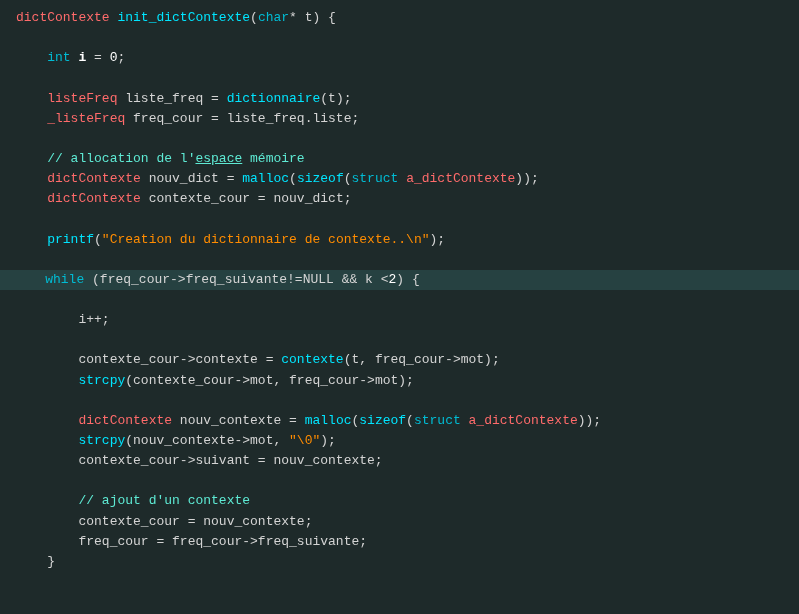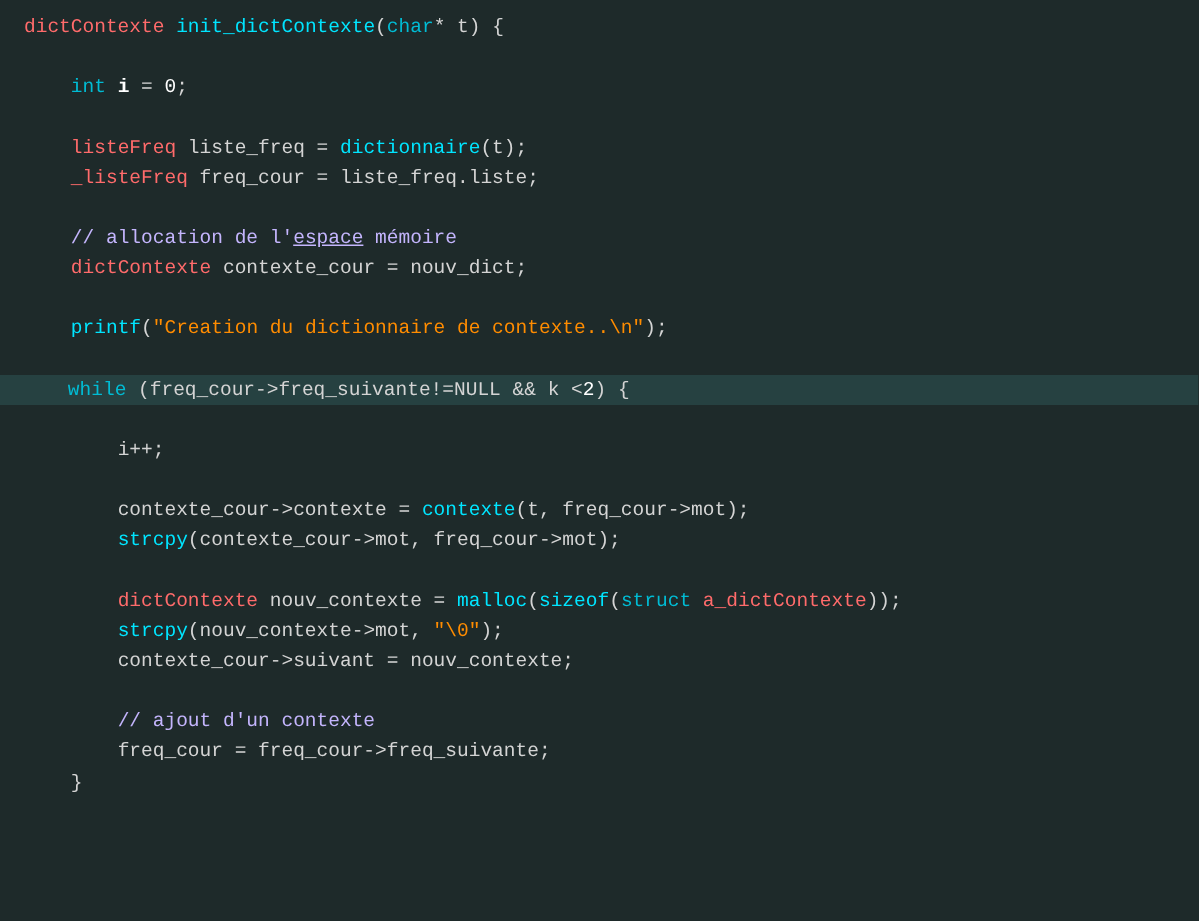--- a/index.html
+++ b/index.html
@@ -40,21 +40,21 @@
     .line-content {
       padding-left: 10px;
       white-space: pre;
     }
     
     .kw { color: #00bcd4; } 
     .kw2 { color: #ff6b6b; } 
     .fn { color: #00e5ff; } 
     .str { color: #ff8c00; } 
     .num { color: #ffffff; } 
-    .comment { color: #c4b5fd; } 
+    .comment { color: #5eead4; } 
     .plain { color: #d4d4d4; }
     .struct-kw { color: #00bcd4; }
     .underline { text-decoration: underline; }
     .i-var { color: #ffffff; font-weight: bold; }
     .highlight-line {
       background-color: rgba(58, 120, 120, 0.3);
     }
   </style>
 </head>
 <body>
@@ -84,20 +84,24 @@
       <div class="line-indicator"></div>
       <span class="line-content">    <span class="kw2">_listeFreq</span><span class="plain"> freq_cour = liste_freq.liste;</span></span>
     </div>
     <div class="line">
       <div class="line-indicator"></div>
       <span class="line-content">&nbsp;</span>
     </div>
     <div class="line">
       <div class="line-indicator"></div>
       <span class="line-content">    <span class="comment">// allocation de l'</span><span class="comment underline">espace</span><span class="comment"> mémoire</span></span>
+    </div>
+    <div class="line">
+      <div class="line-indicator"></div>
+      <span class="line-content">    <span class="kw2">dictContexte</span><span class="plain"> nouv_dict = </span><span class="fn">malloc</span><span class="plain">(</span><span class="fn">sizeof</span><span class="plain">(</span><span class="struct-kw">struct</span><span class="plain"> </span><span class="kw2">a_dictContexte</span><span class="plain">));</span></span>
     </div>
     <div class="line">
       <div class="line-indicator"></div>
       <span class="line-content">    <span class="kw2">dictContexte</span><span class="plain"> contexte_cour = nouv_dict;</span></span>
     </div>
     <div class="line">
       <div class="line-indicator"></div>
       <span class="line-content">&nbsp;</span>
     </div>
     <div class="line">
@@ -151,20 +155,24 @@
     <div class="line">
       <div class="line-indicator"></div>
       <span class="line-content">&nbsp;</span>
     </div>
     <div class="line">
       <div class="line-indicator"></div>
       <span class="line-content">        <span class="comment">// ajout d'un contexte</span></span>
     </div>
     <div class="line">
       <div class="line-indicator"></div>
+      <span class="line-content">        <span class="plain">contexte_cour = nouv_contexte;</span></span>
+    </div>
+    <div class="line">
+      <div class="line-indicator"></div>
       <span class="line-content">        <span class="plain">freq_cour = freq_cour-&gt;freq_suivante;</span></span>
     </div>
     <div class="line">
       <div class="line-indicator"></div>
       <span class="line-content">    <span class="plain">}</span></span>
     </div>
     <div class="line">
       <div class="line-indicator"></div>
       <span class="line-content">&nbsp;</span>
     </div>

